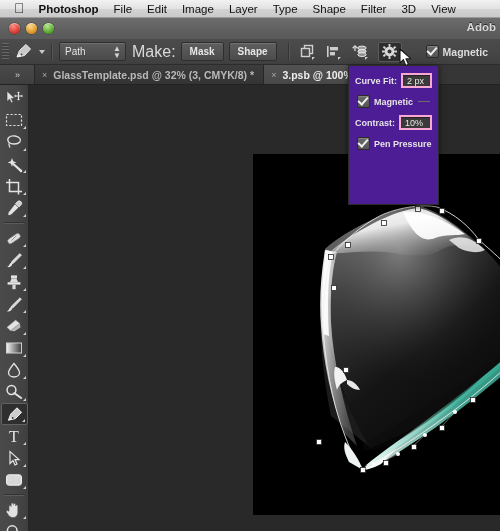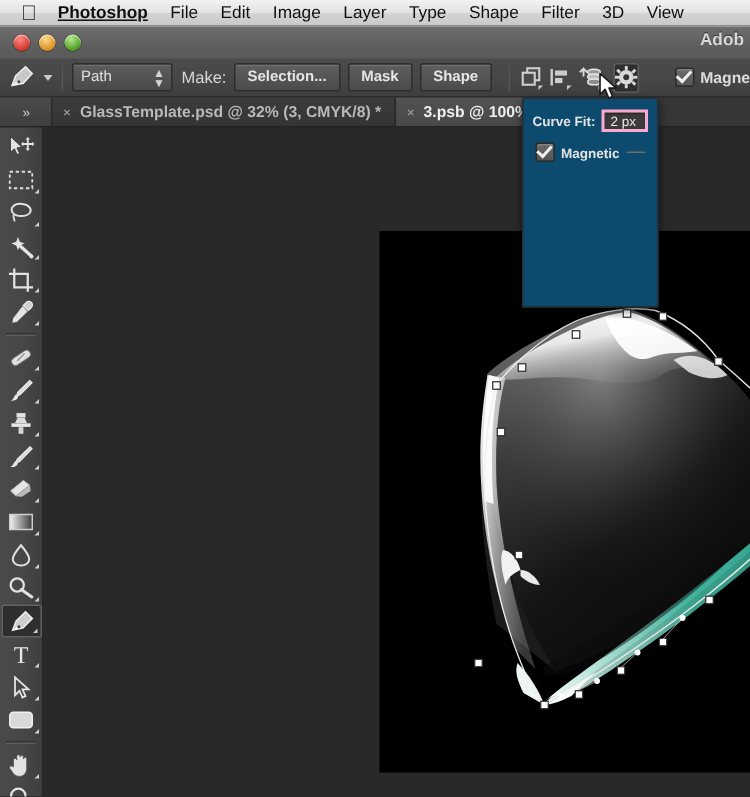--- a/index.html
+++ b/index.html
@@ -15,21 +15,21 @@
     border-bottom:1px solid #9a9a9a;
     display:flex;align-items:center;box-sizing:border-box;
   }
   #mac-menubar .apple{
     margin-left:14px;margin-right:14px;font-size:14px;color:#222;line-height:1;
     position:relative;top:-1px;
   }
   #mac-menubar .mi{
     font-size:11.5px;color:#101010;margin-right:15px;white-space:nowrap;
   }
-  #mac-menubar .mi.app{font-weight:bold;text-decoration:underline;}
+  #mac-menubar .mi.app{font-weight:bold;}
 
   
   #app-titlebar{
     position:absolute;left:0;top:18px;width:500px;height:38px;
     background:linear-gradient(180deg,#6d6d6d 0%,#5d5d5d 40%,#545454 100%);
     border-bottom:1px solid #3b3b3b;
     box-sizing:border-box;
   }
   .wbtn{position:absolute;top:5px;width:11px;height:11px;border-radius:50%;
         box-shadow:inset 0 1px 1px rgba(255,255,255,.55), 0 0 0 .5px rgba(0,0,0,.45);}
@@ -56,21 +56,21 @@
   .tiny-tri{width:0;height:0;border-left:3.5px solid transparent;border-right:3.5px solid transparent;
             border-top:4px solid #c9c9c9;margin-left:5px;}
   .ob-select{
     height:17px;min-width:56px;padding:0 4px 0 5px;
     background:linear-gradient(180deg,#5d5d5d,#4a4a4a);
     border:1px solid #2e2e2e;border-radius:2px;color:#e2e2e2;font-size:10px;
     display:flex;align-items:center;justify-content:space-between;
     box-shadow:inset 0 1px 0 rgba(255,255,255,.12);
   }
   .ob-select .updn{font-size:8px;line-height:7px;color:#d6d6d6;margin-left:5px;text-align:center;}
-  .ob-label{font-size:11px;color:#d9d9d9;margin:0 5px 0 6px;white-space:nowrap;}
+  .ob-label{font-size:16px;color:#d9d9d9;margin:0 5px 0 6px;white-space:nowrap;}
   .ob-btn{
     height:17px;padding:0 8px;display:flex;align-items:center;justify-content:center;
     background:linear-gradient(180deg,#5f5f5f,#4b4b4b);
     border:1px solid #2e2e2e;border-radius:2px;color:#e6e6e6;font-size:10px;font-weight:bold;
     box-shadow:inset 0 1px 0 rgba(255,255,255,.13);margin-right:5px;white-space:nowrap;
   }
   .ob-icobtn{width:24px;height:20px;display:flex;align-items:center;justify-content:center;margin-right:2px;}
   .ob-icobtn.active{background:#2e2e2e;border:1px solid #5c5c5c;border-radius:2px;box-sizing:border-box;}
   .chk{
     width:11px;height:11px;border:1px solid #2b2b2b;border-radius:2px;
@@ -124,21 +124,21 @@
   
   #doc-area{position:absolute;left:29px;top:85px;right:0;bottom:0;background:#292929;}
   #canvas{
     position:absolute;left:224px;top:69px;width:276px;height:361px;
     background:#000;overflow:hidden;
   }
 
   
   #pen-options{
     position:absolute;left:348px;top:65px;width:91px;height:140px;
-    background:#0c4a6e;border:1px solid #2b2b2b;
+    background:#4c1d95;border:1px solid #2b2b2b;
     box-shadow:0 2px 6px rgba(0,0,0,.55);
     box-sizing:border-box;padding:6px 6px 6px 6px;z-index:40;
   }
   .po-row{display:flex;align-items:center;justify-content:flex-end;height:17px;margin-bottom:5px;}
   .po-label{font-size:9px;font-weight:bold;color:#e4e4e4;margin-right:4px;white-space:nowrap;}
   .po-field{
     width:38px;height:15px;background:#3a3a3a;border:2px solid #f9a8d4;
     color:#e9e9e9;font-size:9px;display:flex;align-items:center;padding-left:4px;
     box-sizing:border-box;box-shadow:inset 0 1px 1px rgba(0,0,0,.4);
   }
@@ -188,21 +188,20 @@
 
   <div class="ob-sep"></div>
 
   <div class="ob-select">
     <span>Path</span>
     <span class="updn">▲<br>▼</span>
   </div>
 
   <span class="ob-label">Make:</span>
 
-  <div class="ob-btn">Selection...</div>
   <div class="ob-btn">Mask</div>
   <div class="ob-btn">Shape</div>
 
   <div class="ob-sep"></div>
 
   <div class="ob-icobtn">
     <svg width="17" height="16" viewBox="0 0 17 16">
       <rect x="5.5" y="1.5" width="8" height="8" fill="none" stroke="#d0d0d0" stroke-width="1.4"></rect>
       <rect x="2.5" y="4.5" width="8" height="8" fill="#4a4a4a" stroke="#d0d0d0" stroke-width="1.4"></rect>
       <path d="M13 13 l3 0 l-3 3 z" fill="#cfcfcf"></path>
@@ -558,22 +557,30 @@
     <span class="po-field">2 px</span>
   </div>
 
   <div class="po-magrow">
     <span class="chk on"></span>
     <span class="po-chkl">Magnetic</span>
     <span class="po-rule"></span>
   </div>
 
 
-
-
+  <div class="po-row">
+    <span class="po-label">Contrast:</span>
+    <span class="po-field">10%</span>
+  </div>
+
+
+  <div class="po-penrow">
+    <span class="chk on"></span>
+    <span class="po-chkl">Pen Pressure</span>
+  </div>
 
 </div>
 
 <div id="cursor">
   <svg width="14" height="20" viewBox="0 0 14 20">
     <path d="M1 1 L1 15 L4.4 11.6 L6.8 17.4 L9.4 16.3 L7 10.7 L11.8 10.7 Z" fill="#ffffff" stroke="#1a1a1a" stroke-width="1.1" stroke-linejoin="round"></path>
   </svg>
 </div>
 
 </body></html>

